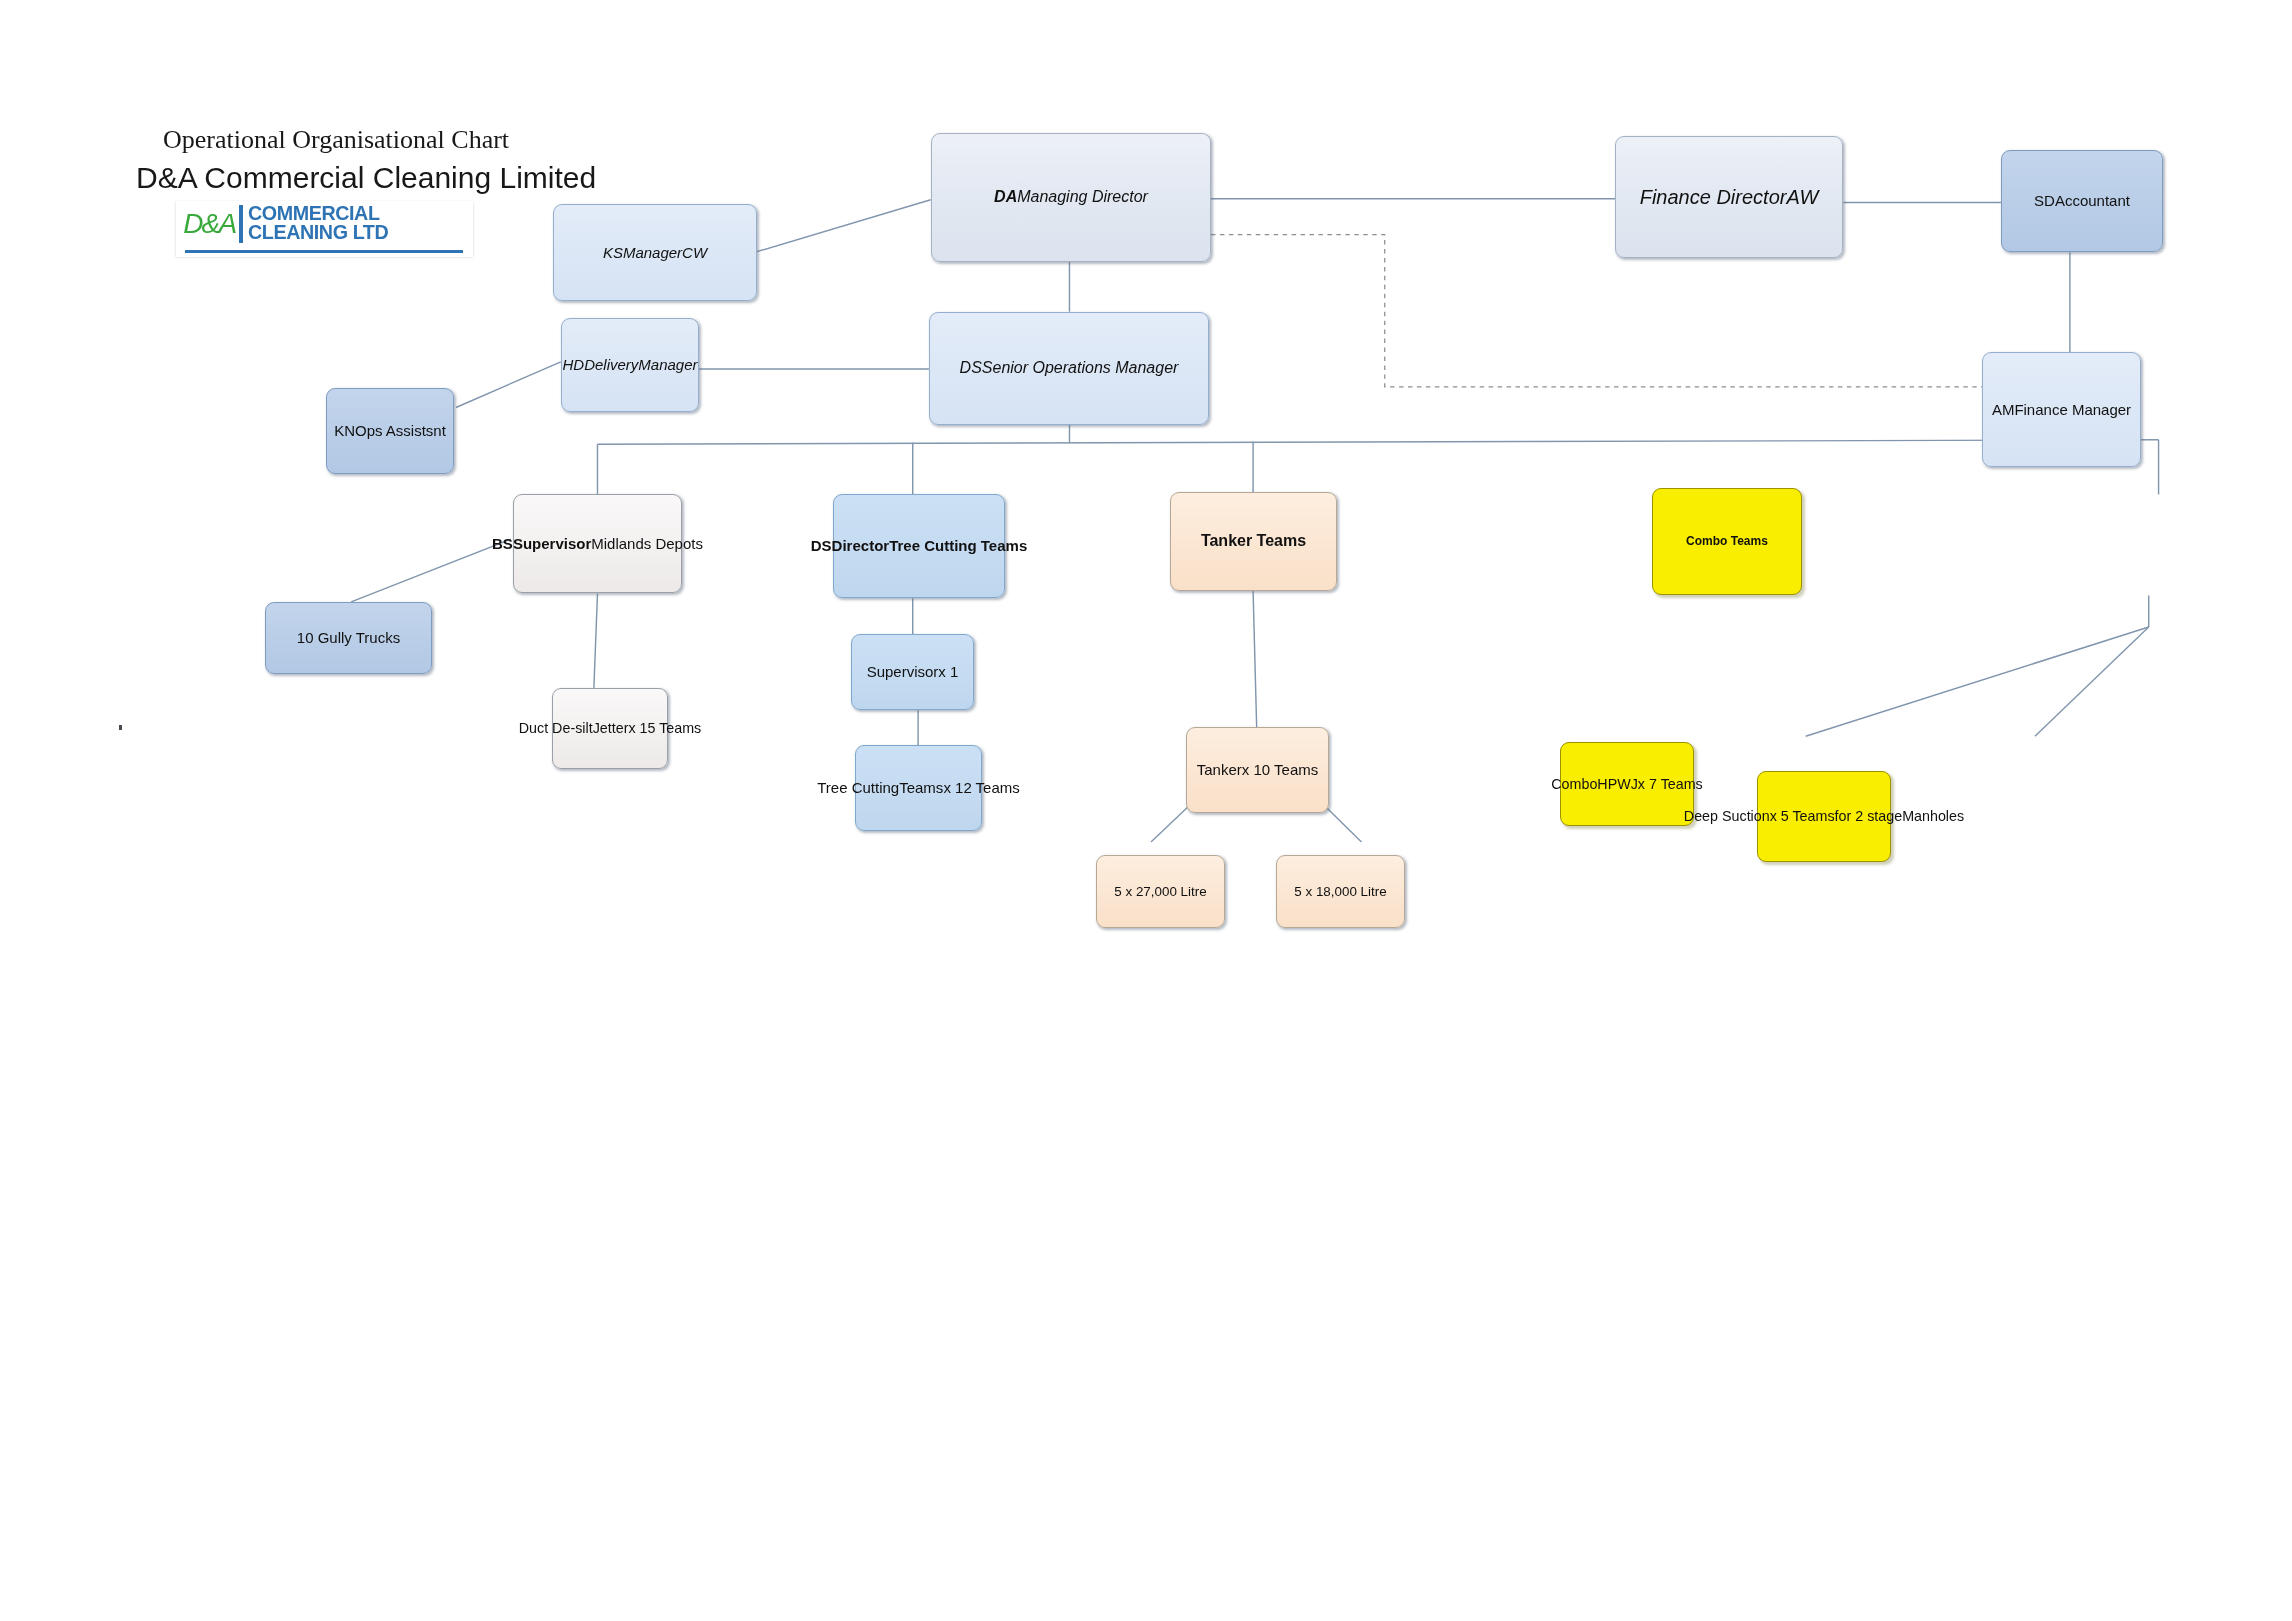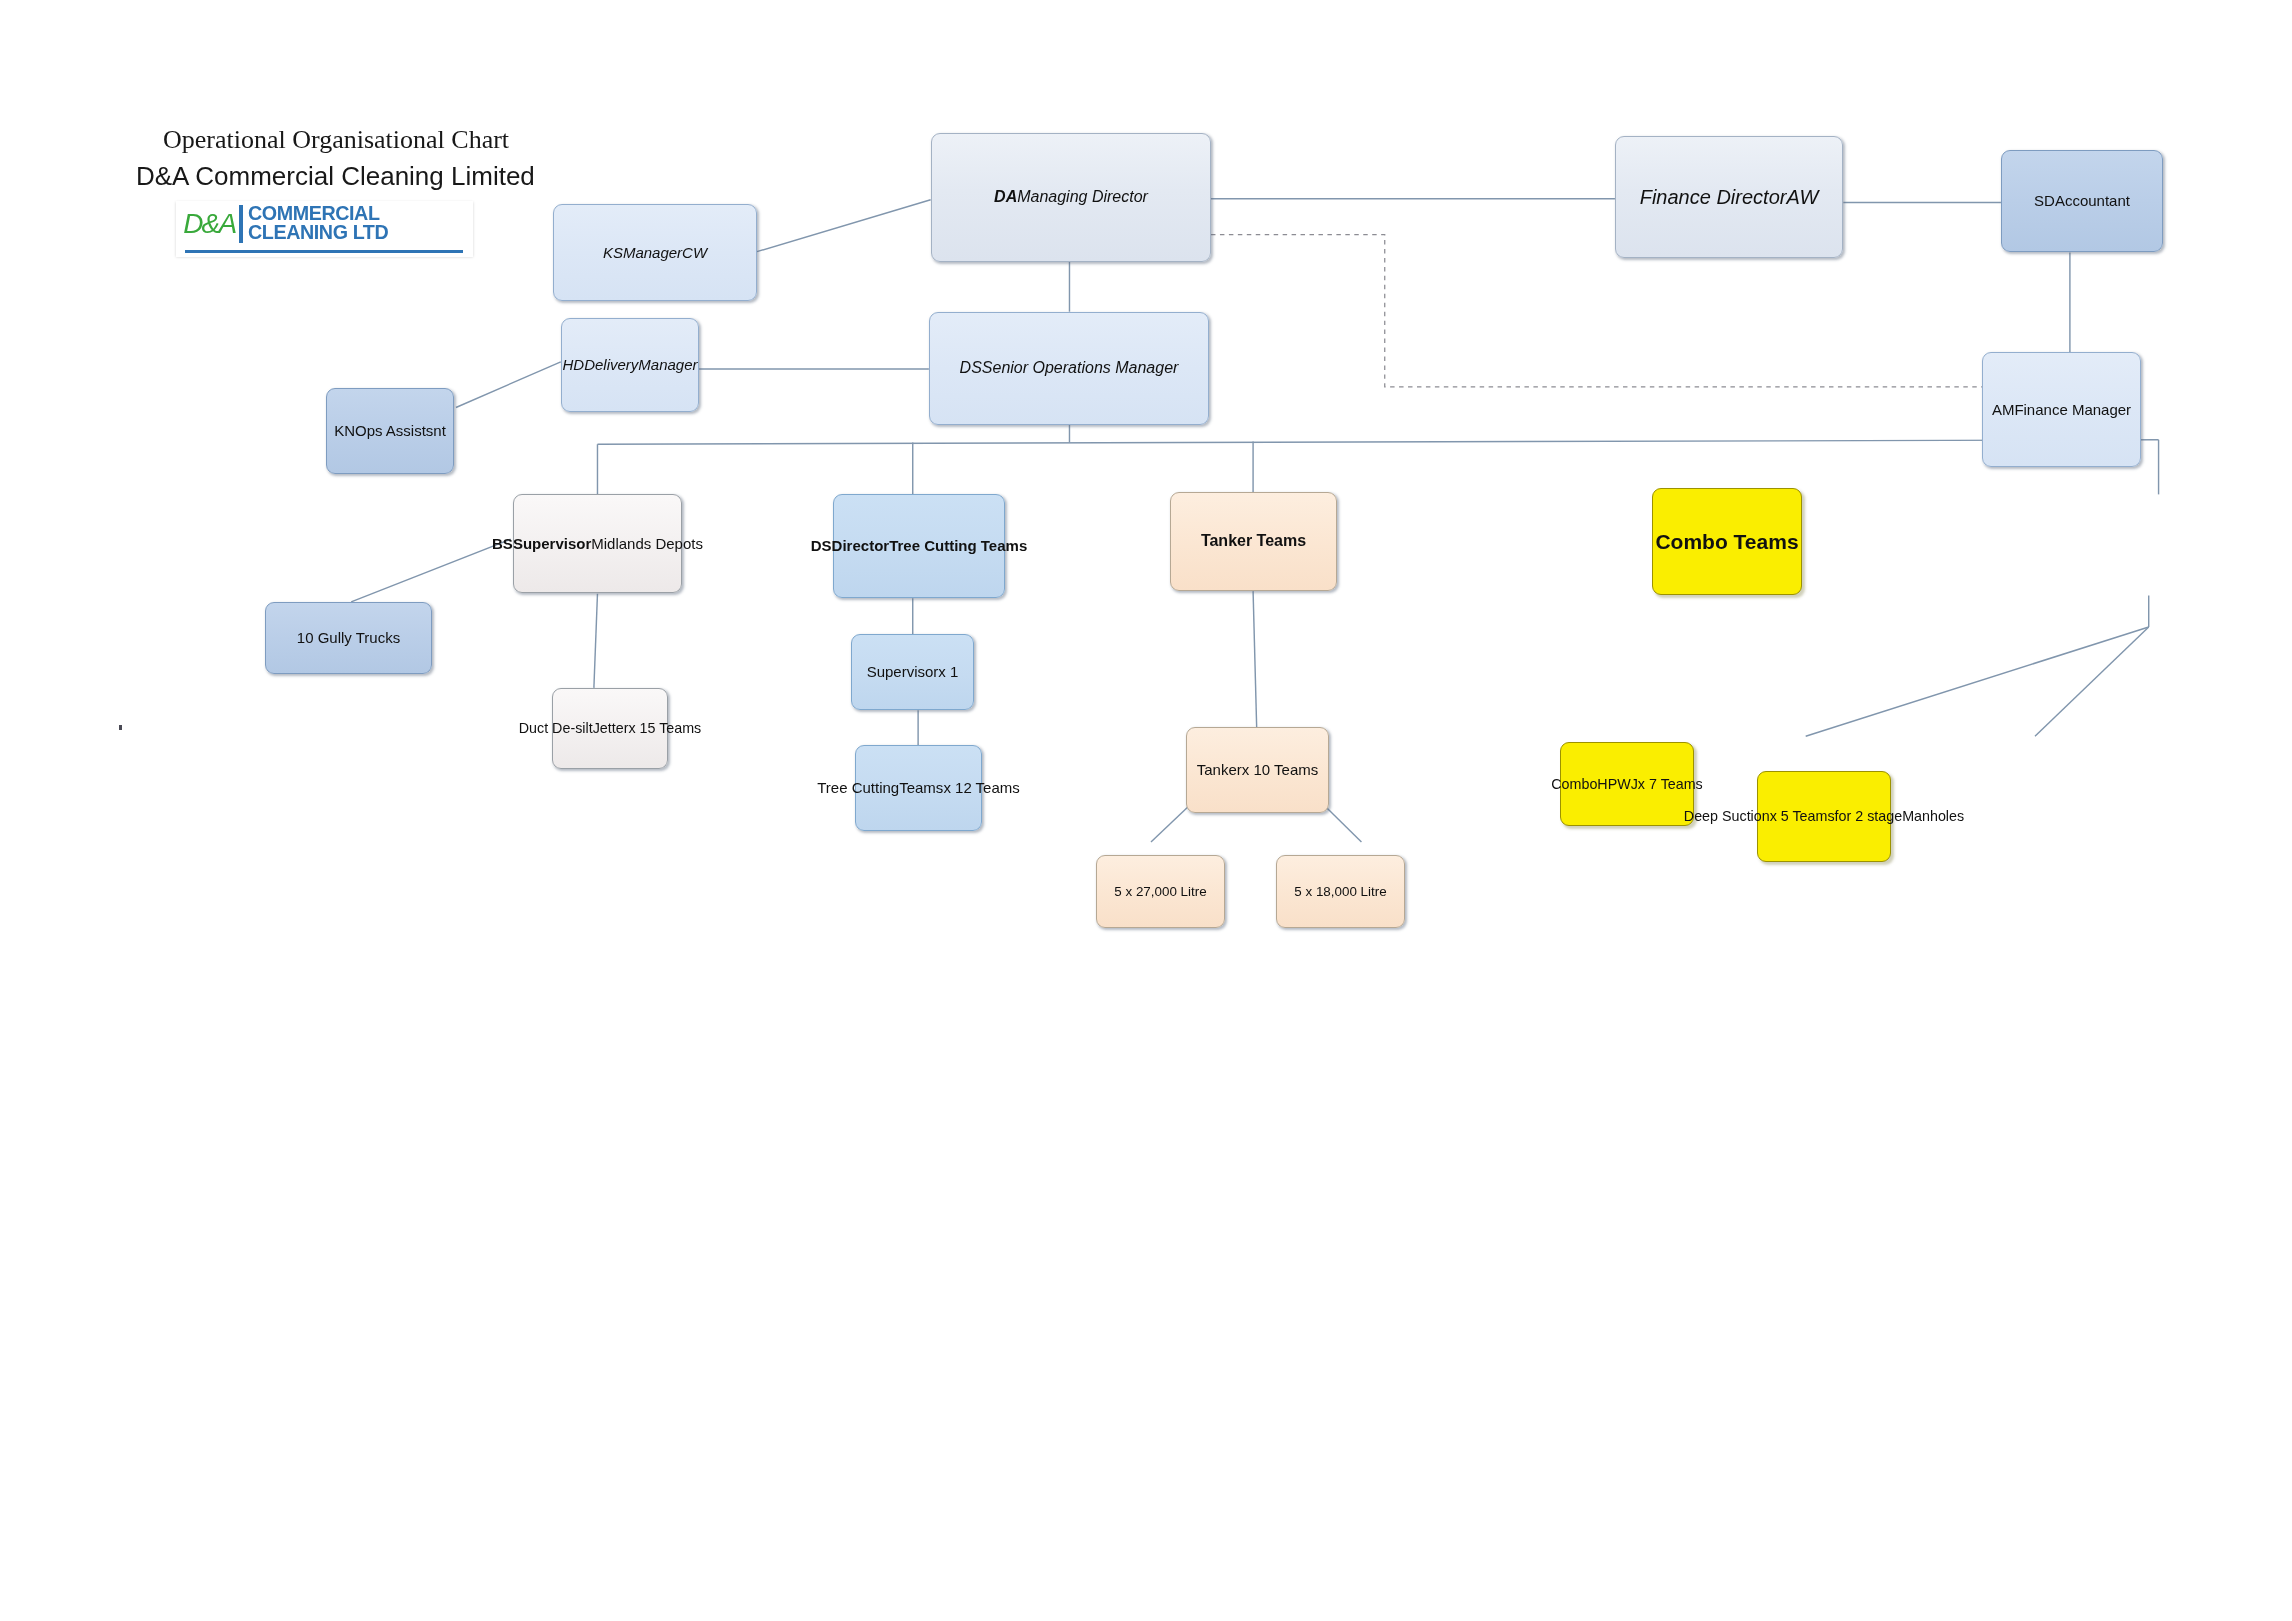--- a/index.html
+++ b/index.html
@@ -35,21 +35,21 @@
     font-family: "Liberation Serif", serif;
     font-size: 26px;
     color: #181818;
     white-space: nowrap;
   }
   .title-line2 {
     position: absolute;
     left: 136px;
     top: 161px;
     font-family: "Liberation Sans", sans-serif;
-    font-size: 26px;
+    font-size: 30px;
     color: #181818;
     white-space: nowrap;
   }
 
   
   .logo {
     position: absolute;
     left: 176px;
     top: 201px;
     width: 297px;
@@ -315,21 +315,21 @@
   </div>
 
   <div class="node v-peach" style="left:1096px; top:855px; width:129px; height:73px; font-size:13.4px;">
     <span class="ln">5 x 27,000 Litre</span>
   </div>
 
   <div class="node v-peach" style="left:1276px; top:855px; width:129px; height:73px; font-size:13.4px;">
     <span class="ln">5 x 18,000 Litre</span>
   </div>
 
-  <div class="node v-yellow" style="left:1652px; top:488px; width:150px; height:107px; font-size:21px;">
+  <div class="node v-yellow" style="left:1652px; top:488px; width:150px; height:107px; font-size:12px;">
     <span class="ln b">Combo Teams</span>
   </div>
 
   <div class="node v-yellow" style="left:1560px; top:742px; width:134px; height:84px; font-size:14.3px;">
     <span class="ln">Combo</span>
     <span class="ln">HPWJ</span>
     <span class="ln">x 7 Teams</span>
   </div>
 
   <div class="node v-yellow" style="left:1757px; top:736px; width:134px; height:91px; font-size:14.3px;margin-top:35px;">

